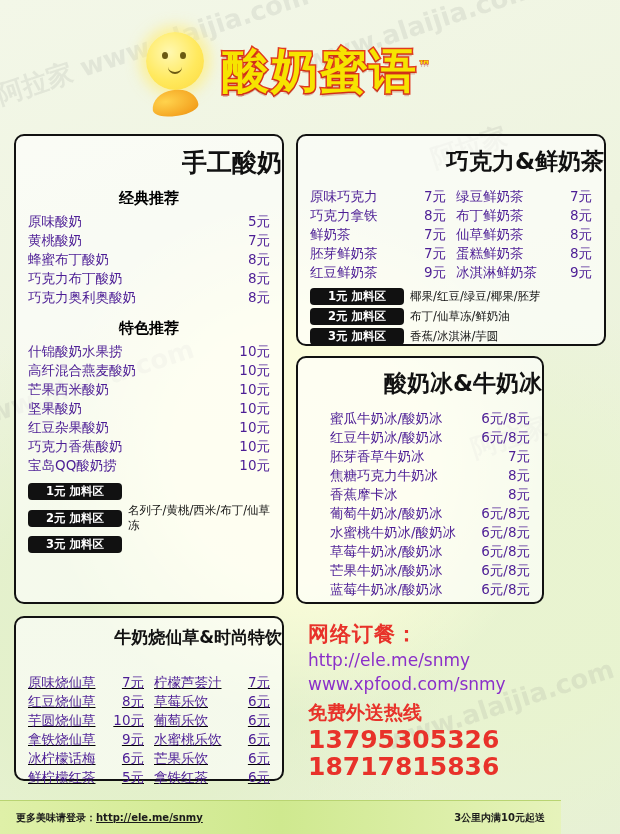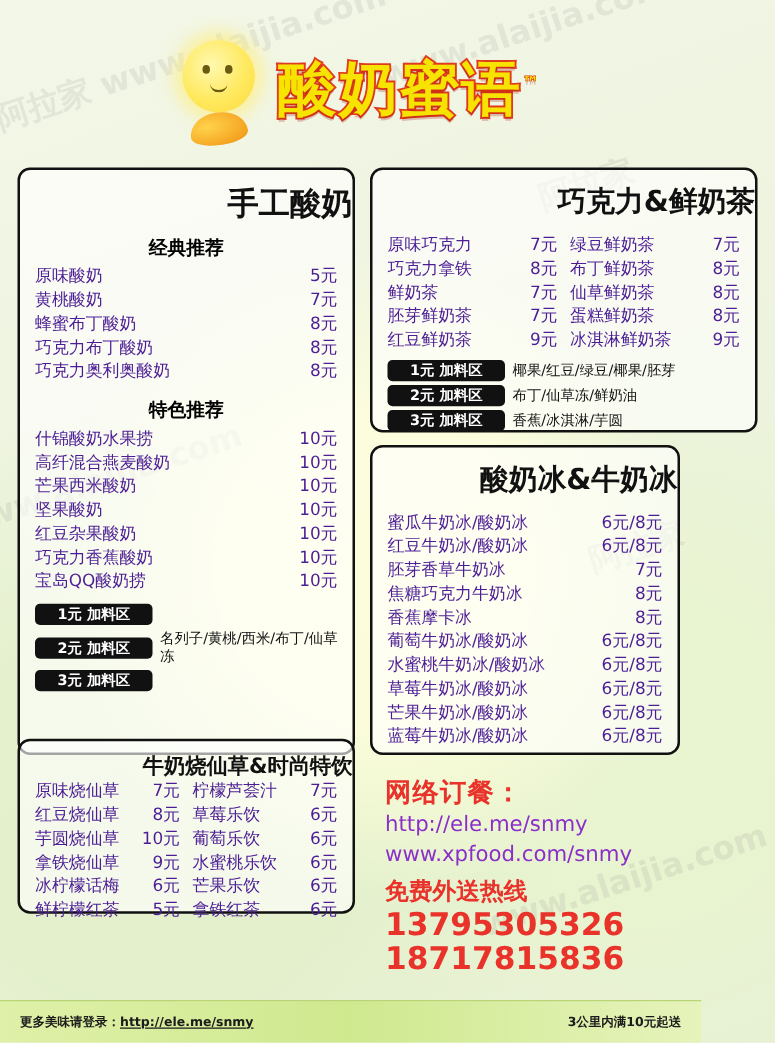--- a/index.html
+++ b/index.html
@@ -258,21 +258,21 @@
         <span class="tag">2元 加料区</span>
         <span class="txt">布丁/仙草冻/鲜奶油</span>
       </div>
       <div class="addon">
         <span class="tag">3元 加料区</span>
         <span class="txt">香蕉/冰淇淋/芋圆</span>
       </div>
     </div>
   </div>
 
-  <div class="box" style="left:296px;top:356px;width:248px;height:248px;">
+  <div class="box" style="left:296px;top:356px;width:248px;height:248px;padding-left:20px;">
     <div class="box-title" style="font-size:23px;margin-top:10px;">酸奶冰&amp;牛奶冰</div>
     <div class="rows" style="margin-top:10px;line-height:20px;">
       <div class="row">
           <span class="nm">蜜瓜牛奶冰/酸奶冰</span>
           <span class="pr">6元/8元</span>
         </div>
       <div class="row">
           <span class="nm">红豆牛奶冰/酸奶冰</span>
           <span class="pr">6元/8元</span>
         </div>
@@ -304,23 +304,23 @@
           <span class="nm">芒果牛奶冰/酸奶冰</span>
           <span class="pr">6元/8元</span>
         </div>
       <div class="row">
           <span class="nm">蓝莓牛奶冰/酸奶冰</span>
           <span class="pr">6元/8元</span>
         </div>
     </div>
   </div>
 
-  <div class="box" style="left:14px;top:591px;width:270px;height:140px;">
+  <div class="box" style="left:14px;top:616px;width:270px;height:165px;">
     <div class="box-title" style="font-size:17px;margin-top:8px;">牛奶烧仙草&amp;时尚特饮</div>
-    <div class="rows dual" style="margin-top:0;">
+    <div class="rows dual" style="margin-top:24px;text-decoration:underline;">
       <div class="col">
         <div class="row">
             <span class="nm">原味烧仙草</span>
             <span class="pr">7元</span>
           </div>
         <div class="row">
             <span class="nm">红豆烧仙草</span>
             <span class="pr">8元</span>
           </div>
         <div class="row">

